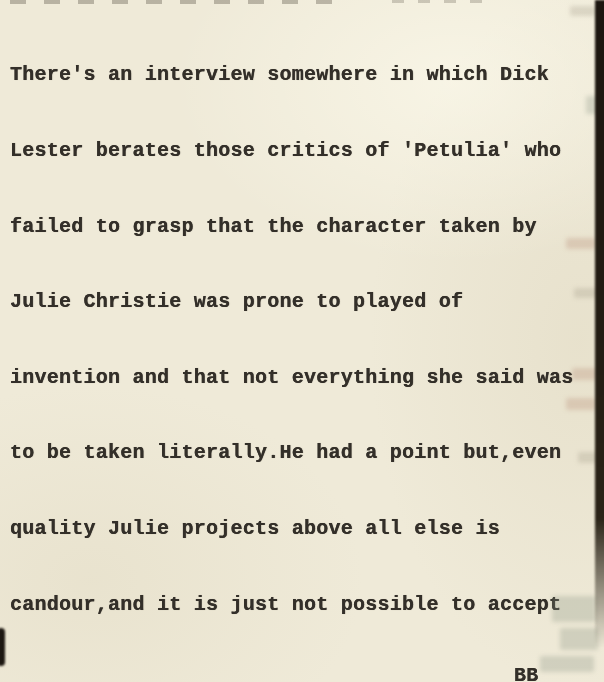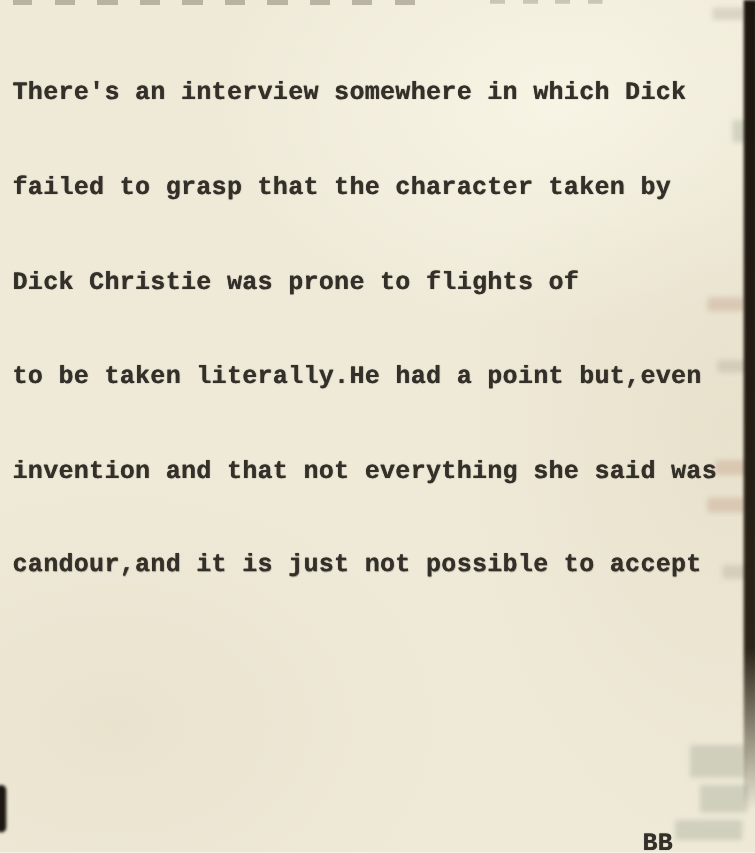--- a/index.html
+++ b/index.html
@@ -103,24 +103,26 @@
 </head>
 <body>
 
 <div class="page">
 
   <div class="top-remnant"></div>
   <div class="top-remnant2"></div>
 
   <div class="text-block">
     <div class="tline">There's an interview somewhere in which Dick</div>
+    <div class="tline">Lester berates those critics of 'Petulia' who</div>
     <div class="tline">failed to grasp that the character taken by</div>
-    <div class="tline">Dick Christie was prone to flights of</div>
+    <div class="tline">Julie Christie was prone to played of</div>
+    <div class="tline">invention and that not everything she said was</div>
     <div class="tline">to be taken literally.He had a point but,even</div>
-    <div class="tline">invention and that not everything she said was</div>
+    <div class="tline">quality Julie projects above all else is</div>
     <div class="tline">candour,and it is just not possible to accept</div>
     
     
     
     
     
     
     
     
     

